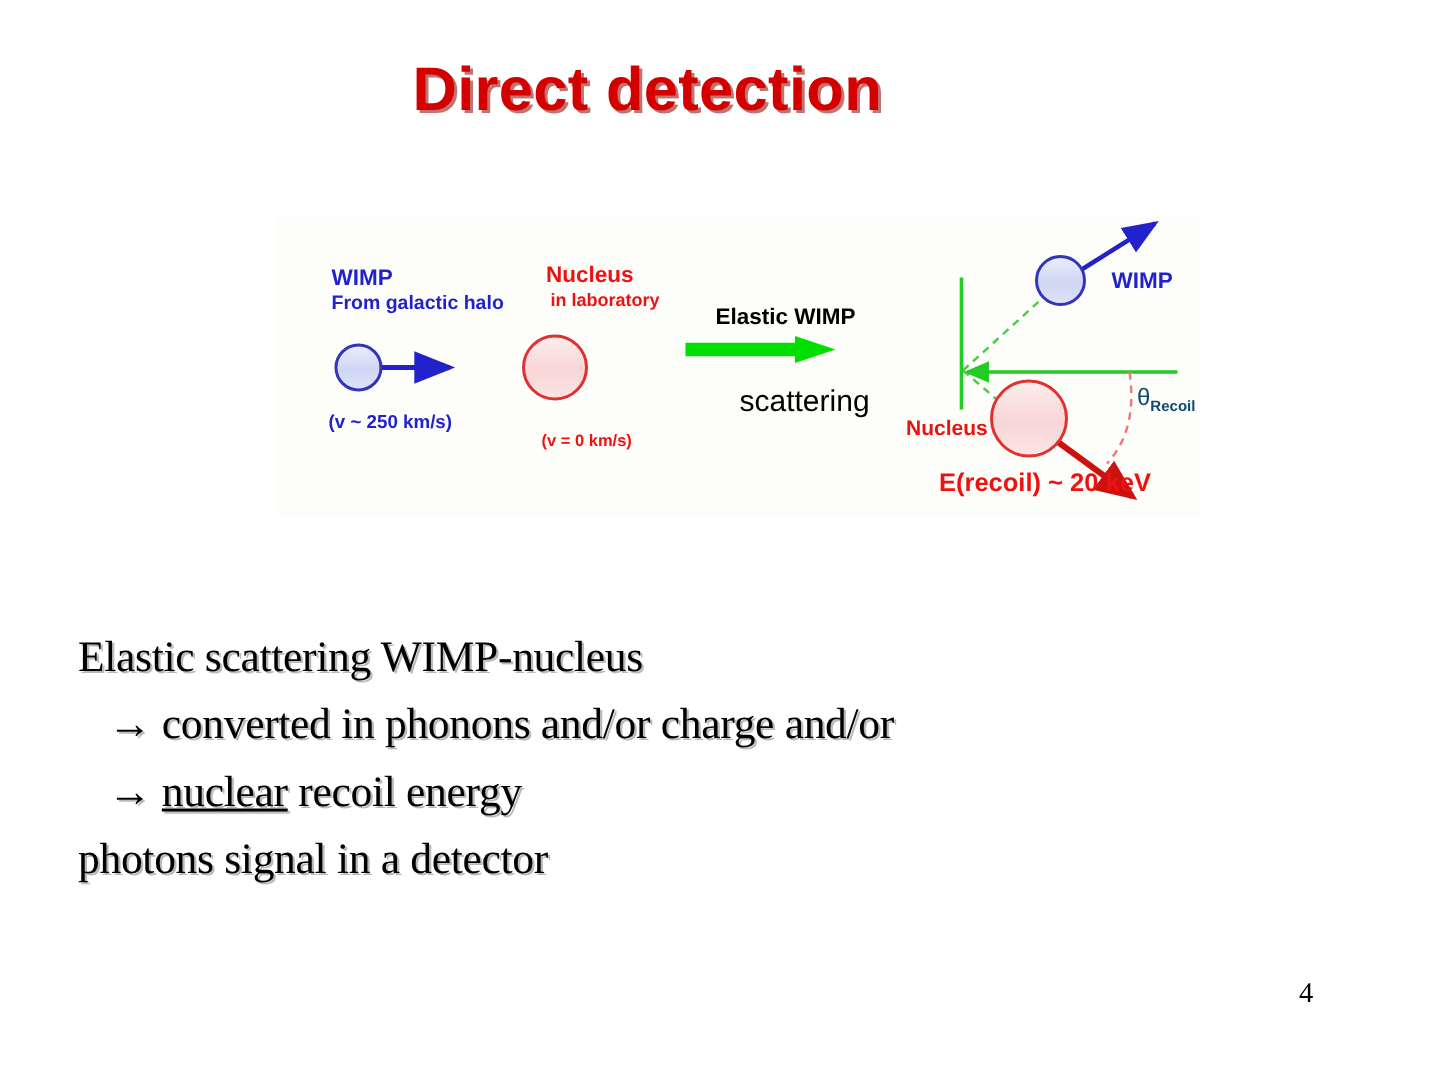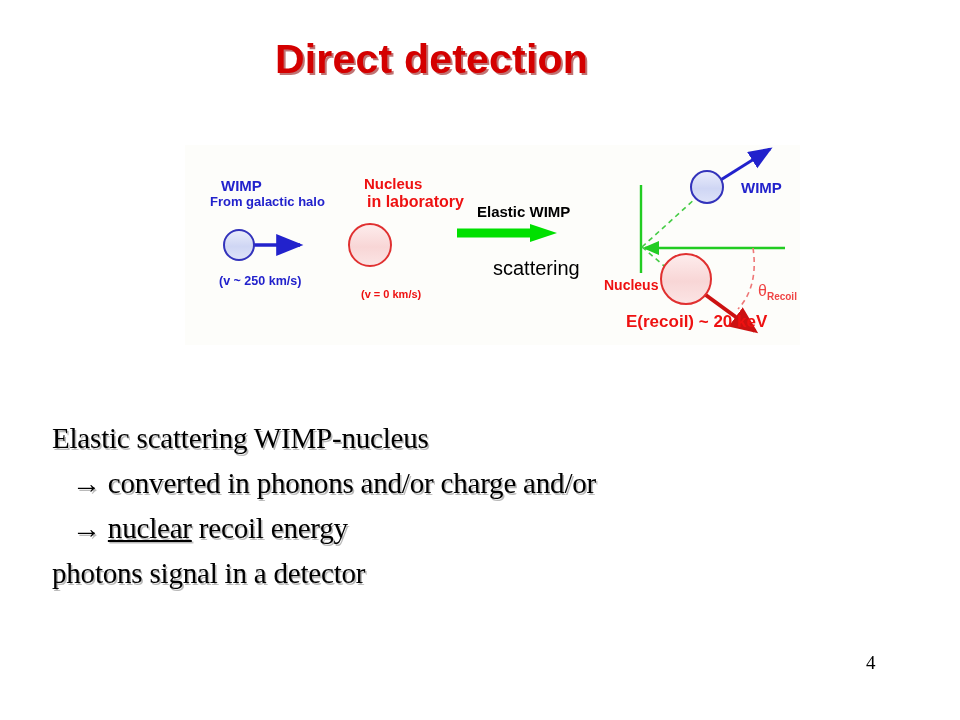--- a/index.html
+++ b/index.html
@@ -56,41 +56,41 @@
     line-height: 1.05;
     margin-left: 16px;
   }
   .lbl-wimp-left {
     left: 20px; top: 33px;
     color: #2222cc;
     font-size: 15px;
     font-weight: bold;
   }
   .lbl-wimp-left-sub {
-    left: 9px; top: 50px;
+    left: 20px; top: 50px;
     color: #2222cc;
     font-size: 13px;
     font-weight: bold;
   }
   .lbl-vel-left {
     left: 18px; top: 130px;
     color: #2222cc;
     font-size: 12.5px;
     font-weight: bold;
   }
   .lbl-nucleus-mid {
     left: 163px; top: 31px;
     color: #ee1111;
     font-size: 15px;
     font-weight: bold;
   }
   .lbl-nucleus-mid-sub {
     left: 166px; top: 49px;
     color: #ee1111;
-    font-size: 16px;
+    font-size: 12px;
     font-weight: bold;
     text-align: center;
   }
   .lbl-vel-mid {
     left: 160px; top: 144px;
     color: #ee1111;
     font-size: 11px;
     font-weight: bold;
   }
   .lbl-elastic1 {
@@ -117,22 +117,22 @@
     font-size: 14px;
     font-weight: bold;
   }
   .lbl-erecoil {
     left: 425px; top: 168px;
     color: #ee1111;
     font-size: 17px;
     font-weight: bold;
   }
   .lbl-theta {
-    left: 557px; top: 138px;
-    color: #ef4444;
+    left: 557px; top: 113px;
+    color: #0c4a6e;
     font-size: 16px;
     font-weight: normal;
   }
   .lbl-theta .sub {
     font-size: 10px;
     font-weight: bold;
     vertical-align: sub;
   }
 
   

